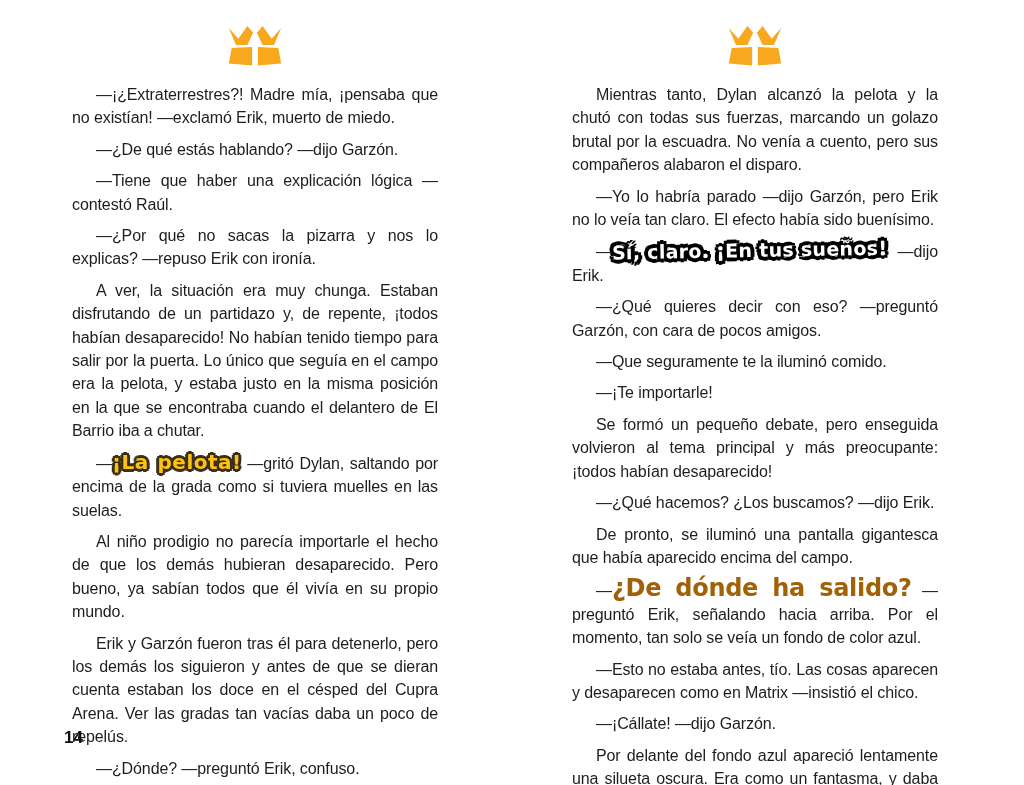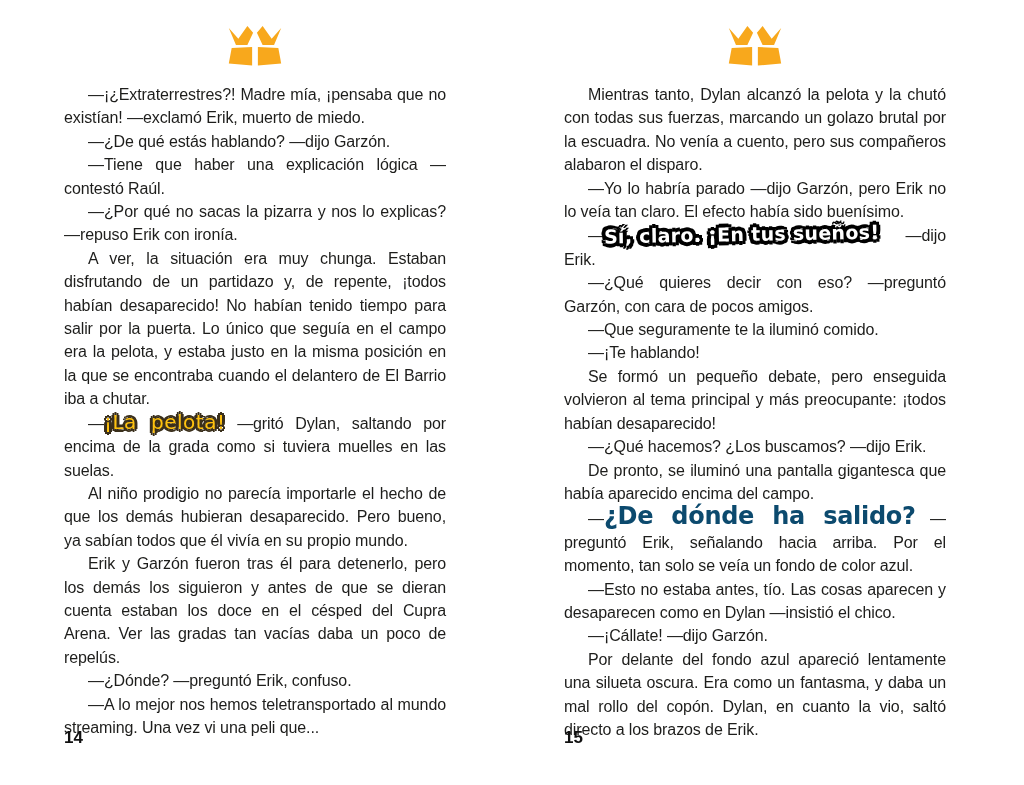--- a/index.html
+++ b/index.html
@@ -15,24 +15,24 @@
   .crown {
     display:block; margin:26px auto 17px; width:56px; height:40px;
     color:var(--crown,#F8A81C);
   }
 
   .paragraphs {
     font-size:16px; line-height:23.4px; text-align:justify;
     color:var(--body-text,#1D1D1B);
     letter-spacing:-0.1px;
   }
-  .paragraphs p { margin:0; text-indent:24px; }
+  .paragraphs p { margin:8px; text-indent:24px; }
 
   .seg-bubble-yellow {
-    font-family:"DejaVu Sans", sans-serif; font-weight:normal;
+    font-family:"DejaVu Sans", sans-serif; font-weight:bold;
     font-size:20px; letter-spacing:0.5px; white-space:nowrap;
     color:var(--bubble-yellow-fill,#FFC20E);
     text-shadow:
       -3px 0 0 var(--bubble-yellow-outline,#3A2F1B),
        3px 0 0 var(--bubble-yellow-outline,#3A2F1B),
        0 -3px 0 var(--bubble-yellow-outline,#3A2F1B),
        0 3px 0 var(--bubble-yellow-outline,#3A2F1B),
       -2px -2px 0 var(--bubble-yellow-outline,#3A2F1B),
        2px -2px 0 var(--bubble-yellow-outline,#3A2F1B),
       -2px 2px 0 var(--bubble-yellow-outline,#3A2F1B),
@@ -48,21 +48,21 @@
        4px 0 0 var(--bubble-white-outline,#000),
        0 -4px 0 var(--bubble-white-outline,#000),
        0 4px 0 var(--bubble-white-outline,#000),
       -3px -3px 0 var(--bubble-white-outline,#000),
        3px -3px 0 var(--bubble-white-outline,#000),
       -3px 3px 0 var(--bubble-white-outline,#000),
        3px 3px 0 var(--bubble-white-outline,#000);
   }
   .seg-heavy {
     font-family:"DejaVu Sans", sans-serif; font-weight:bold;
-    font-size:24px; letter-spacing:-0.3px; color:#0c4a6e; white-space:nowrap;
+    font-size:24px; letter-spacing:-0.3px; color:#a16207; white-space:nowrap;
   }
 
   .page-number {
     position:absolute; bottom:37px; left:0; right:0; 
     font-weight:bold; font-size:17px; color:#101010;
   }
 </style>
 </head>
 <body>
 
@@ -103,23 +103,22 @@
       <use href="#crown-half"></use>
       <use href="#crown-half" transform="translate(56,0) scale(-1,1)"></use>
     </g>
   </svg>
   <div class="paragraphs">
       <p><span class="seg-normal">Mientras tanto, Dylan alcanzó la pelota y la chutó con todas sus fuerzas, marcando un golazo brutal por la escuadra. No venía a cuento, pero sus compañeros alabaron el disparo.</span></p>
       <p><span class="seg-normal">—Yo lo habría parado —dijo Garzón, pero Erik no lo veía tan claro. El efecto había sido buenísimo.</span></p>
       <p><span class="seg-normal">—</span><span class="seg-bubble-white">Sí, claro. ¡En tus sueños!</span><span class="seg-normal"> —dijo Erik.</span></p>
       <p><span class="seg-normal">—¿Qué quieres decir con eso? —preguntó Garzón, con cara de pocos amigos.</span></p>
       <p><span class="seg-normal">—Que seguramente te la iluminó comido.</span></p>
-      <p><span class="seg-normal">—¡Te hablando!</span></p>
+      <p><span class="seg-normal">—¡Te importarle!</span></p>
       <p><span class="seg-normal">Se formó un pequeño debate, pero enseguida volvieron al tema principal y más preocupante: ¡todos habían desaparecido!</span></p>
       <p><span class="seg-normal">—¿Qué hacemos? ¿Los buscamos? —dijo Erik.</span></p>
       <p><span class="seg-normal">De pronto, se iluminó una pantalla gigantesca que había aparecido encima del campo.</span></p>
       <p><span class="seg-normal">—</span><span class="seg-heavy">¿De dónde ha salido?</span><span class="seg-normal"> —preguntó Erik, señalando hacia arriba. Por el momento, tan solo se veía un fondo de color azul.</span></p>
-      <p><span class="seg-normal">—Esto no estaba antes, tío. Las cosas aparecen y desaparecen como en Dylan —insistió el chico.</span></p>
+      <p><span class="seg-normal">—Esto no estaba antes, tío. Las cosas aparecen y desaparecen como en Matrix —insistió el chico.</span></p>
       <p><span class="seg-normal">—¡Cállate! —dijo Garzón.</span></p>
       <p><span class="seg-normal">Por delante del fondo azul apareció lentamente una silueta oscura. Era como un fantasma, y daba un mal rollo del copón. Dylan, en cuanto la vio, saltó directo a los brazos de Erik.</span></p>
     </div>
-  <div class="page-number">15</div>
 </section>
 
 </body></html>

